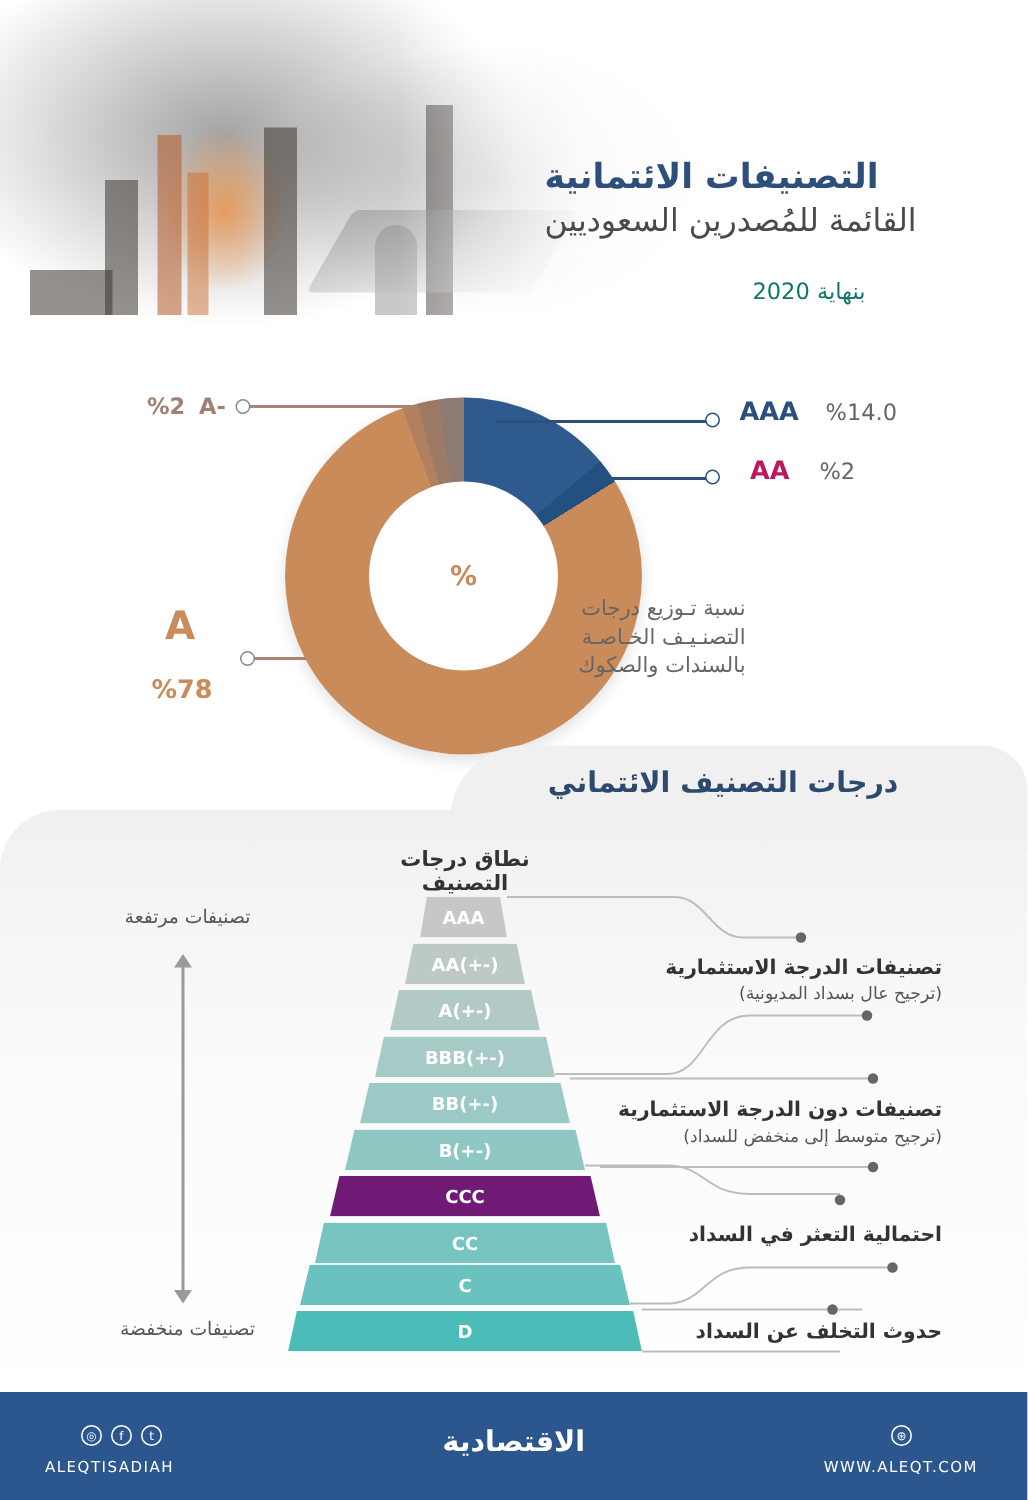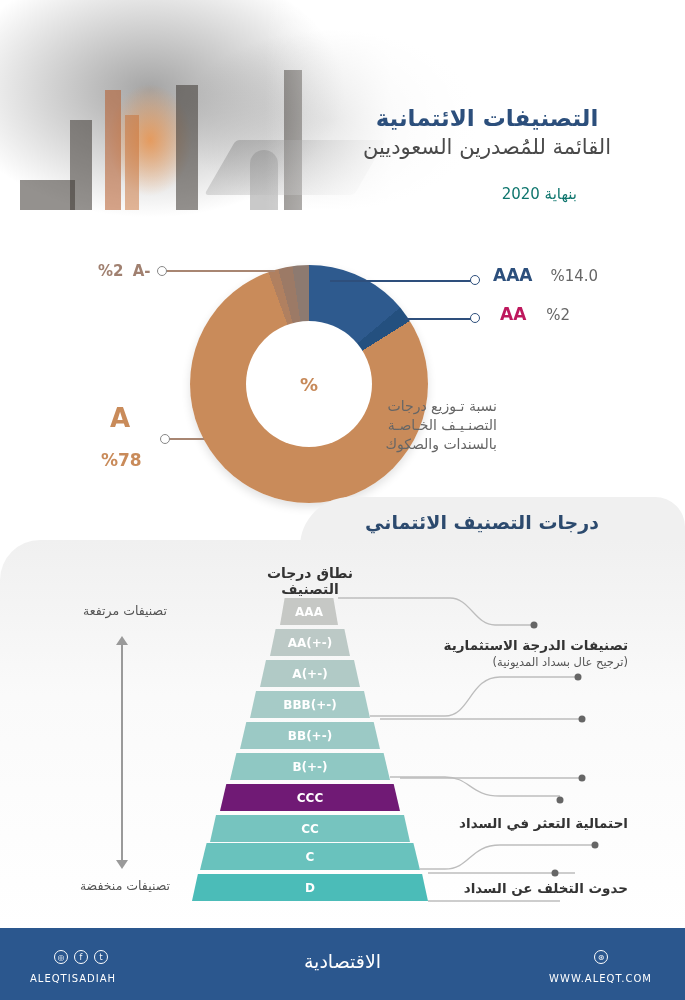--- a/index.html
+++ b/index.html
@@ -19,21 +19,21 @@
     position: absolute; right: 0; top: 0; width: 420px; height: 270px;
     background: linear-gradient(90deg, rgba(255,255,255,0) 0%, rgba(255,255,255,0.85) 30%, #ffffff 60%);
   }
   .bldg { position: absolute; bottom: 60px; background: rgba(60,55,50,0.55); }
   .laptop {
     position: absolute; left: 220px; top: 140px; width: 150px; height: 55px;
     background: linear-gradient(160deg, rgba(140,140,140,0.5), rgba(220,220,220,0.3));
     transform: skewX(-30deg); border-radius: 4px;
   }
 
-  .title-block { position: absolute; right: 74px; top: 103px; text-align: center; direction: rtl; }
+  .title-block { position: absolute; right: 74px; top: 103px; text-align: left; direction: rtl; }
   .title-main { font-family: "DejaVu Sans", sans-serif; font-weight: bold; font-size: 23px; color: #2c4f7c; line-height: 30px; }
   .title-sub { font-size: 21px; color: #4a4a4a; line-height: 28px; }
   .title-date { position: absolute; right: 108px; top: 185px; font-size: 15px; color: #0f766e; direction: rtl; }
 
   
   .donut {
     position: absolute; left: 190px; top: 265px; width: 238px; height: 238px; border-radius: 50%;
     box-shadow: 0 4px 10px rgba(0,0,0,0.12);
   }
   .donut-hole {
@@ -73,21 +73,21 @@
   .cat .h { font-weight: bold; font-size: 13.5px; color: #333; }
   .cat .s { font-size: 11.5px; color: #555; margin-top: 2px; }
 
   .axis-label { position: absolute; left: 70px; width: 110px; text-align: center; direction: rtl; font-size: 12.5px; color: #555; }
   .axis-line { position: absolute; left: 121px; top: 640px; width: 2px; height: 225px; background: #9a9a9a; }
   .arrow-up { position: absolute; left: 116px; top: 636px; width: 0; height: 0; border-left: 6px solid transparent; border-right: 6px solid transparent; border-bottom: 9px solid #9a9a9a; }
   .arrow-down { position: absolute; left: 116px; top: 860px; width: 0; height: 0; border-left: 6px solid transparent; border-right: 6px solid transparent; border-top: 9px solid #9a9a9a; }
 
   
   .footer { position: absolute; left: 0; top: 928px; width: 685px; height: 72px; background: #2b578e; color: #fff; }
-  .footer .brand { position: absolute; left: 0; width: 685px; top: 22px; text-align: center; font-weight: normal; font-size: 19px; direction: rtl; }
+  .footer .brand { position: absolute; left: 0; width: 685px; top: 22px; text-align: center; font-weight: bold; font-size: 19px; direction: rtl; }
   .footer .handle { position: absolute; left: 30px; top: 45px; font-size: 10px; letter-spacing: 1px; }
   .footer .site { position: absolute; right: 33px; top: 45px; font-size: 10px; letter-spacing: 1px; }
   .soc { position: absolute; top: 22px; width: 14px; height: 14px; border: 1.3px solid #fff; border-radius: 50%; font-size: 8px; display: flex; align-items: center; justify-content: center; }
 </style>
 </head>
 <body>
 
 <div class="hero">
   <div class="bldg" style="left:70px;width:22px;height:90px;"></div>
   <div class="bldg" style="left:105px;width:16px;height:120px;background:rgba(180,90,40,0.55);"></div>
@@ -209,20 +209,22 @@
     <circle cx="595" cy="845" r="3.5"></circle>
     <circle cx="555" cy="873" r="3.5"></circle>
   </g>
 </svg>
 
 <div class="cat" style="top:637px;">
   <div class="h">تصنيفات الدرجة الاستثمارية</div>
   <div class="s">(ترجيح عال بسداد المديونية)</div>
 </div>
 <div class="cat" style="top:732px;">
+  <div class="h">تصنيفات دون الدرجة الاستثمارية</div>
+  <div class="s">(ترجيح متوسط إلى منخفض للسداد)</div>
 </div>
 <div class="cat" style="top:815px;">
   <div class="h">احتمالية التعثر في السداد</div>
 </div>
 <div class="cat" style="top:880px;">
   <div class="h">حدوث التخلف عن السداد</div>
 </div>
 
 <div class="footer">
   <div class="soc" style="left:54px;">◎</div>

